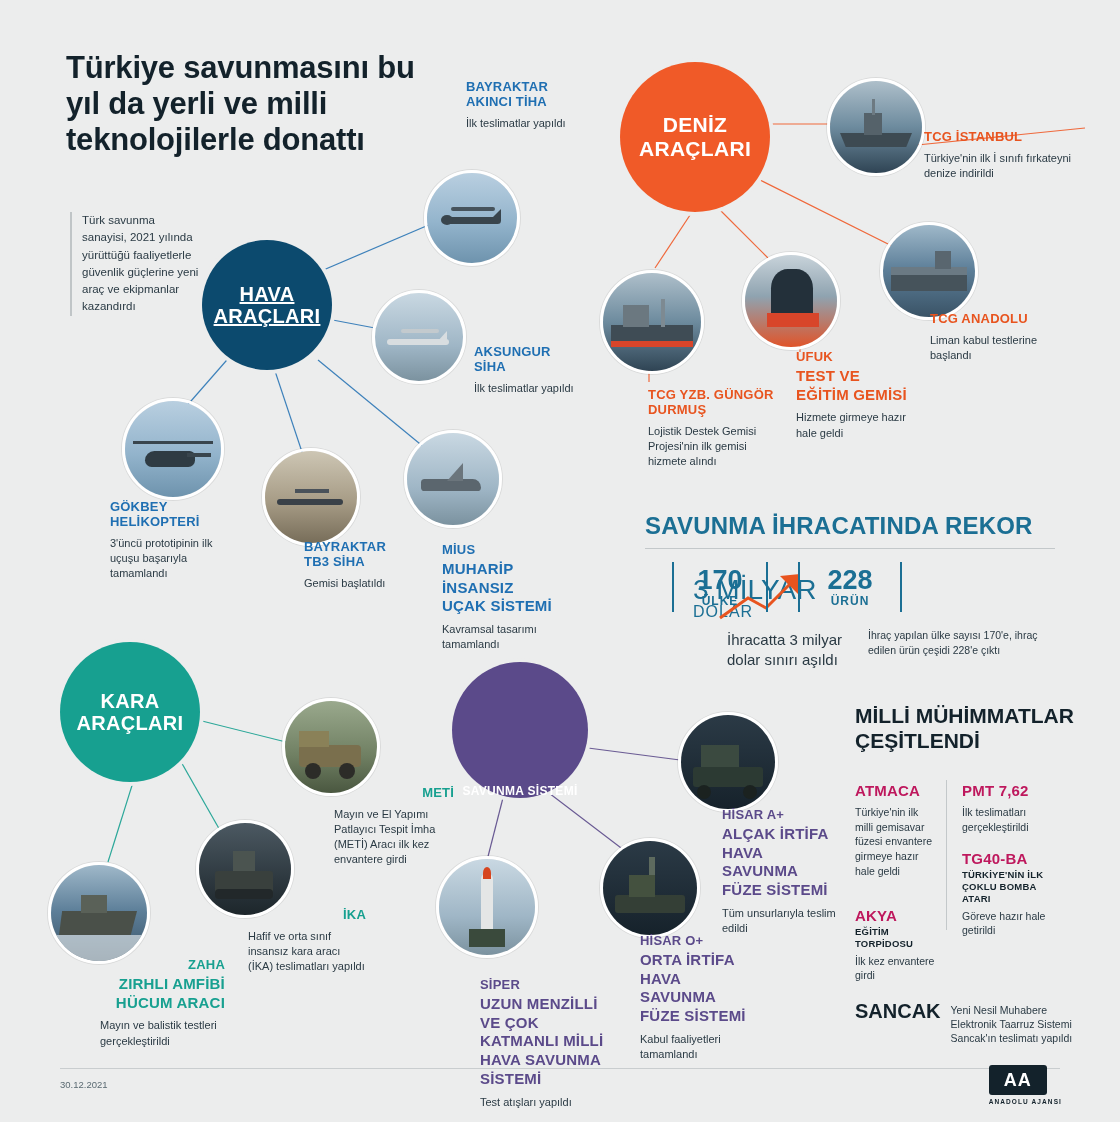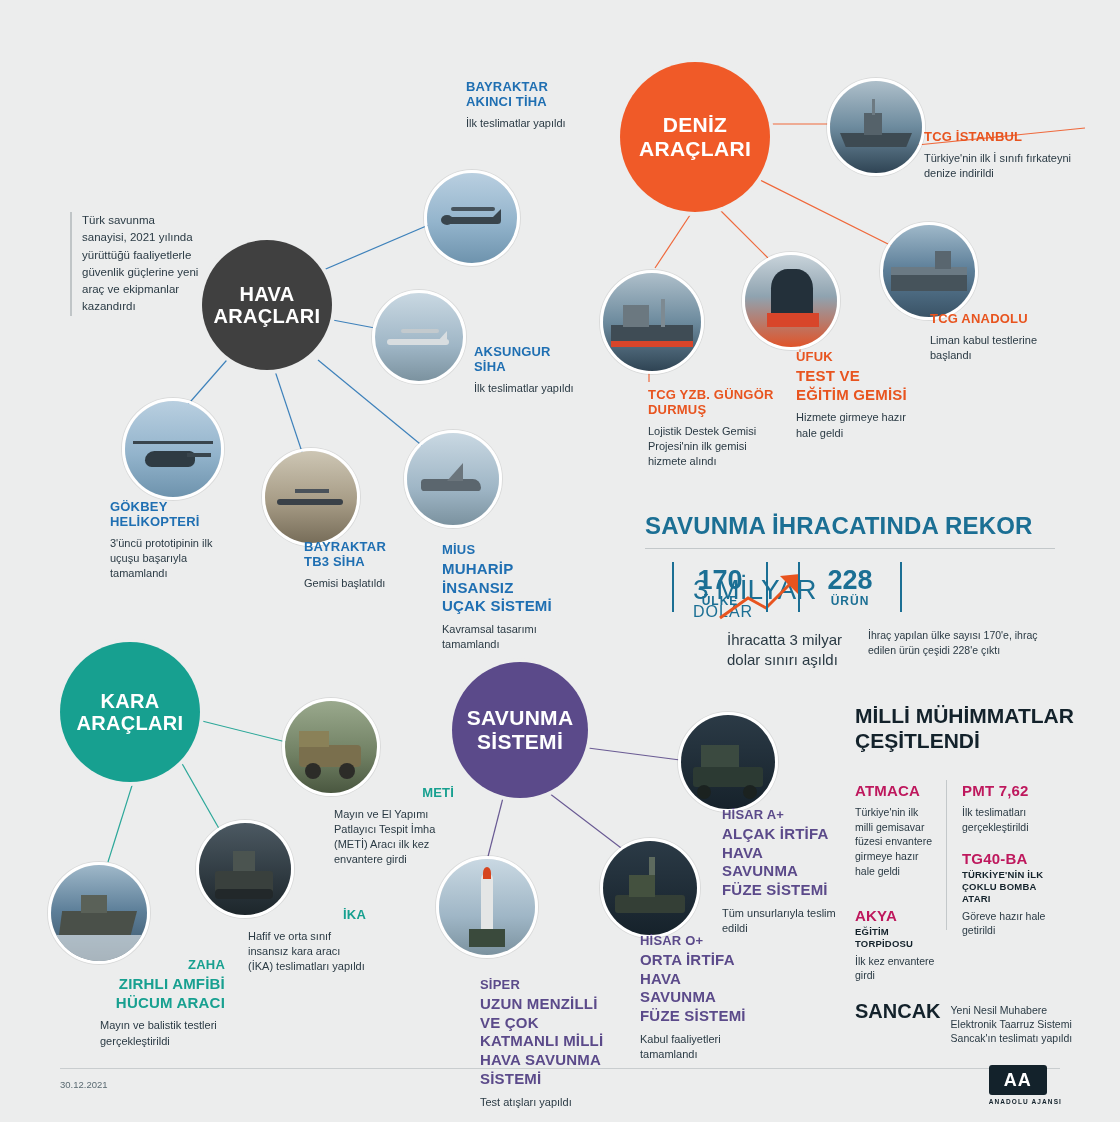--- a/index.html
+++ b/index.html
@@ -29,21 +29,21 @@
     z-index:3;
   }
   .photo .sky{position:absolute;inset:0;}
   .caption{position:absolute;z-index:5;}
   .cap-title{font-weight:bold;font-size:13px;line-height:1.15;letter-spacing:.2px;}
   .cap-sub{font-weight:bold;font-size:15px;line-height:1.25;letter-spacing:.2px;margin-top:2px;}
   .cap-body{font-size:11px;line-height:1.38;color:#2a3a44;margin-top:6px;}
   svg.links{position:absolute;inset:0;z-index:1;pointer-events:none;}
 
   
-  .c-air{background:#404040;}
+  .c-air{background:#0c4a6e;text-decoration:underline;}
   .c-sea{background:#f05a28;}
   .c-land{background:#17a090;}
   .c-def{background:#5b4a8a;}
 
   .t-air{color:#1f6fb2;}
   .t-sea{color:#e8541f;}
   .t-land{color:#17a090;text-align:right;}
   .t-def{color:#5b4a8a;}
 
   
@@ -139,20 +139,21 @@
       <line x1="180" y1="760" x2="238" y2="862"></line>
       <line x1="140" y1="760" x2="108" y2="862"></line>
     </g>
     <g stroke="#5b4a8a" stroke-width="1.2" fill="none" opacity=".9">
       <line x1="565" y1="745" x2="680" y2="760"></line>
       <line x1="545" y1="790" x2="650" y2="870"></line>
       <line x1="505" y1="790" x2="482" y2="880"></line>
     </g>
   </svg>
 
+  <div class="h-title">Türkiye savunmasını bu yıl da yerli ve milli teknolojilerle donattı</div>
   <div class="h-sub">Türk savunma sanayisi, 2021 yılında yürüttüğü faaliyetlerle güvenlik güçlerine yeni araç ve ekipmanlar kazandırdı</div>
 
   <div class="node c-air" style="left:202px;top:240px;width:130px;height:130px;font-size:20px;">
     <span>HAVA ARAÇLARI</span>
   </div>
 
   <div class="photo" style="left:424px;top:170px;width:90px;height:90px;">
     <div class="sky g-sky1"></div>
     <div class="shape" style="left:16px;top:44px;width:58px;height:7px;background:#39454d;border-radius:4px;"></div>
     <div class="shape" style="left:24px;top:34px;width:44px;height:4px;background:#46535c;border-radius:2px;"></div>
@@ -310,21 +311,21 @@
     <div class="shape" style="left:8px;top:46px;width:78px;height:24px;background:#4a5049;clip-path:polygon(4% 0,100% 0,92% 100%,0 100%);"></div>
     <div class="shape" style="left:30px;top:30px;width:26px;height:18px;background:#5a6158;"></div>
     <div class="shape" style="left:0;top:70px;width:96px;height:26px;background:rgba(235,240,242,.62);"></div>
   </div>
   <div class="caption" style="left:100px;top:958px;width:125px;">
     <div class="cap-title t-land">ZAHA</div>
     <div class="cap-sub t-land">ZIRHLI AMFİBİ HÜCUM ARACI</div>
     <div class="cap-body">Mayın ve balistik testleri gerçekleştirildi</div>
   </div>
 
-  <div class="node c-def" style="left:452px;top:662px;width:136px;height:136px;font-size:21px;">
+  <div class="node c-def" style="left:452px;top:662px;width:136px;height:136px;font-size:12px;align-items:flex-end;">
     <span>SAVUNMA SİSTEMİ</span>
   </div>
 
   <div class="photo" style="left:678px;top:712px;width:94px;height:94px;">
     <div class="sky g-night"></div>
     <div class="shape" style="left:12px;top:52px;width:70px;height:20px;background:#2c3a33;border-radius:3px;"></div>
     <div class="shape" style="left:20px;top:30px;width:38px;height:22px;background:#3b4a40;"></div>
     <div class="shape" style="left:16px;top:70px;width:14px;height:14px;background:#1b2220;border-radius:50%;"></div>
     <div class="shape" style="left:62px;top:70px;width:14px;height:14px;background:#1b2220;border-radius:50%;"></div>
   </div>

